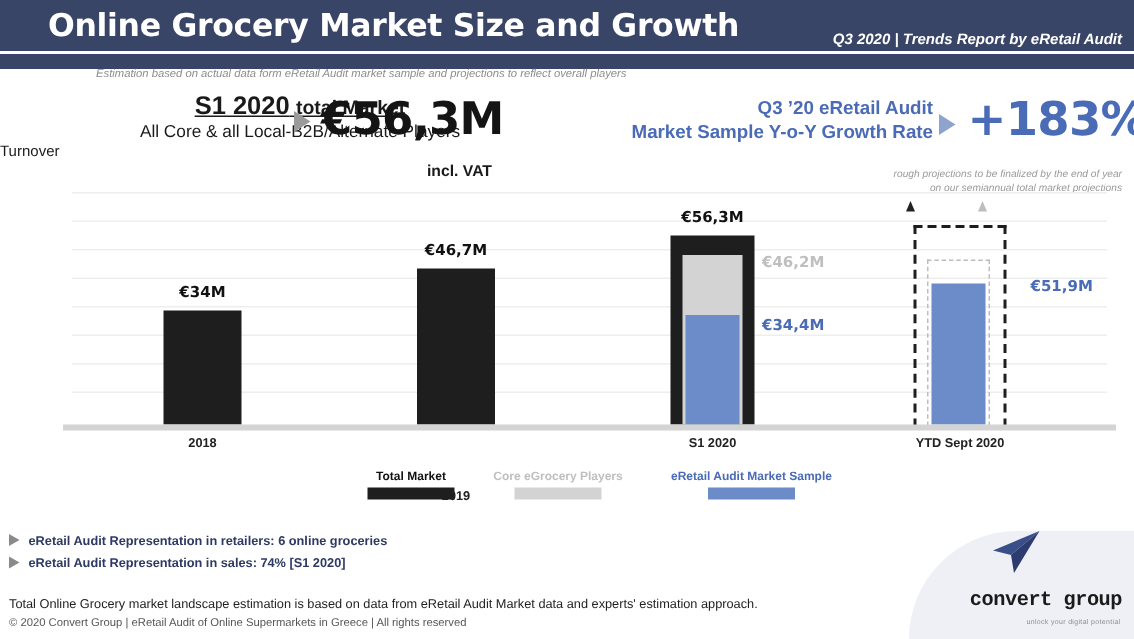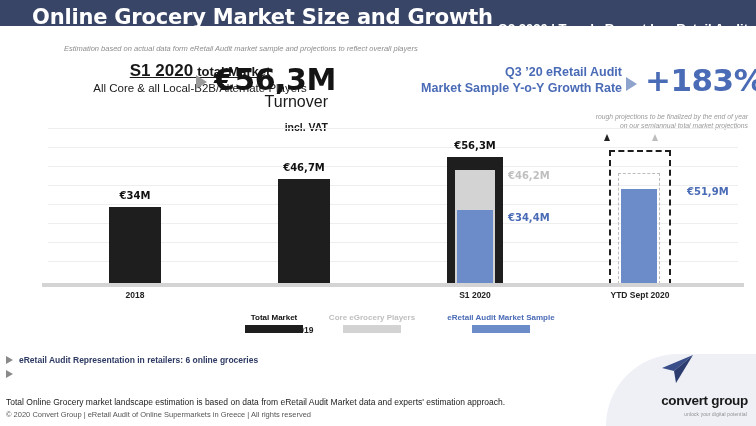--- a/index.html
+++ b/index.html
@@ -7,54 +7,54 @@
     width:756px;height:426px;
     background:#ffffff;
     font-family:"Liberation Sans", sans-serif;
     overflow:hidden;
     position:relative;
   }
   .slide{position:relative;width:756px;height:426px;background:#fff;overflow:hidden;}
 
   
   .header{
-    position:absolute;left:0;top:0;width:756px;height:26px;
+    position:absolute;left:0;top:0;width:756px;height:46px;
     background:#394567;
   }
   .header-title{
     position:absolute;left:32px;top:4px;
     color:#ffffff;font-size:21px;font-weight:bold;
     letter-spacing:-0.2px;line-height:26px;
     font-family:"DejaVu Sans", sans-serif;
     white-space:nowrap;
   }
   .header-right{
     position:absolute;right:8px;top:21px;
-    color:#ffffff;font-size:13px;font-weight:bold;white-space:nowrap;
+    color:#ffffff;font-size:10px;font-weight:bold;white-space:nowrap;font-style:italic;
   }
   .header-rule{
     position:absolute;left:0;top:34px;width:756px;height:2px;background:#ffffff;
   }
 
   
   .estimation-note{
     position:absolute;left:48px;top:44px;
     font-size:7.5px;color:#8d8d8d;font-style:italic;white-space:nowrap;margin-left:16px;
   }
 
   
   .kpi-left{position:absolute;left:0px;top:62px;width:400px;}
   .kpi-left .line1{
     text-align:center;font-size:15px;color:#1a1a1a;line-height:18px;white-space:nowrap;text-decoration:underline;
   }
   .kpi-left .line1 b{font-weight:bold;font-size:17px;}
   .kpi-left .line1 .sub{font-weight:bold;font-size:13px;}
   .kpi-left .line2{text-align:center;font-size:11.5px;color:#1a1a1a;line-height:14px;white-space:nowrap;}
-  .kpi-left .line3{text-align:right;font-size:16px;color:#1a1a1a;line-height:13px;padding-right:72px;}
-  .kpi-left .line4{text-align:right;font-size:10.5px;color:#1a1a1a;line-height:13px;font-weight:bold;padding-right:72px;margin-top:13px;}
+  .kpi-left .line3{text-align:left;font-size:10px;color:#1a1a1a;line-height:13px;padding-right:72px;}
+  .kpi-left .line4{text-align:right;font-size:10.5px;color:#1a1a1a;line-height:13px;font-weight:bold;padding-right:72px;}
 
   .tri{
     display:inline-block;width:0;height:0;
     border-top:7px solid transparent;border-bottom:7px solid transparent;
     border-left:11px solid #9a9a9a;vertical-align:middle;
   }
   .tri-blue{border-left-color:#8fa4cd;}
 
   .kpi-left-arrow{position:absolute;left:196px;top:72px;}
   .kpi-left-value{
@@ -140,21 +140,21 @@
 
   
   .logo-bg{
     position:absolute;right:0;bottom:0;width:150px;height:72px;
     background:#eef0f6;border-top-left-radius:90px;
   }
   .logo-mark{position:absolute;right:62px;bottom:38px;}
   .logo-name{
     position:absolute;right:8px;bottom:18px;
     font-size:13.5px;font-weight:bold;color:#1a1a1a;letter-spacing:-0.3px;white-space:nowrap;
-    font-family:Liberation Sans, sans-serif;
+    font-family:Liberation Mono, monospace;
   }
   .logo-tag{
     position:absolute;right:9px;bottom:9px;
     font-size:4.6px;color:#8a8a8a;letter-spacing:0.25px;white-space:nowrap;
   }
 </style>
 </head>
 <body>
 
 <div class="slide">
@@ -245,20 +245,21 @@
     </div>
   </div>
 
   <div class="bullets">
     <div class="bullet-row">
       <div class="bullet-tri"></div>
       <div class="bullet-text">eRetail Audit Representation in retailers: 6 online groceries</div>
     </div>
     <div class="bullet-row">
       <div class="bullet-tri"></div>
+      <div class="bullet-text">eRetail Audit Representation in sales: 74% [S1 2020]</div>
     </div>
   </div>
 
   <div class="footer">
     <div class="footer-l1">Total Online Grocery market landscape estimation is based on data from eRetail Audit Market data and experts' estimation approach.</div>
     <div class="footer-l2">© 2020 Convert Group | eRetail Audit of Online Supermarkets in Greece | All rights reserved</div>
   </div>
 
   <div class="logo-bg"></div>
   <div class="logo-mark">

